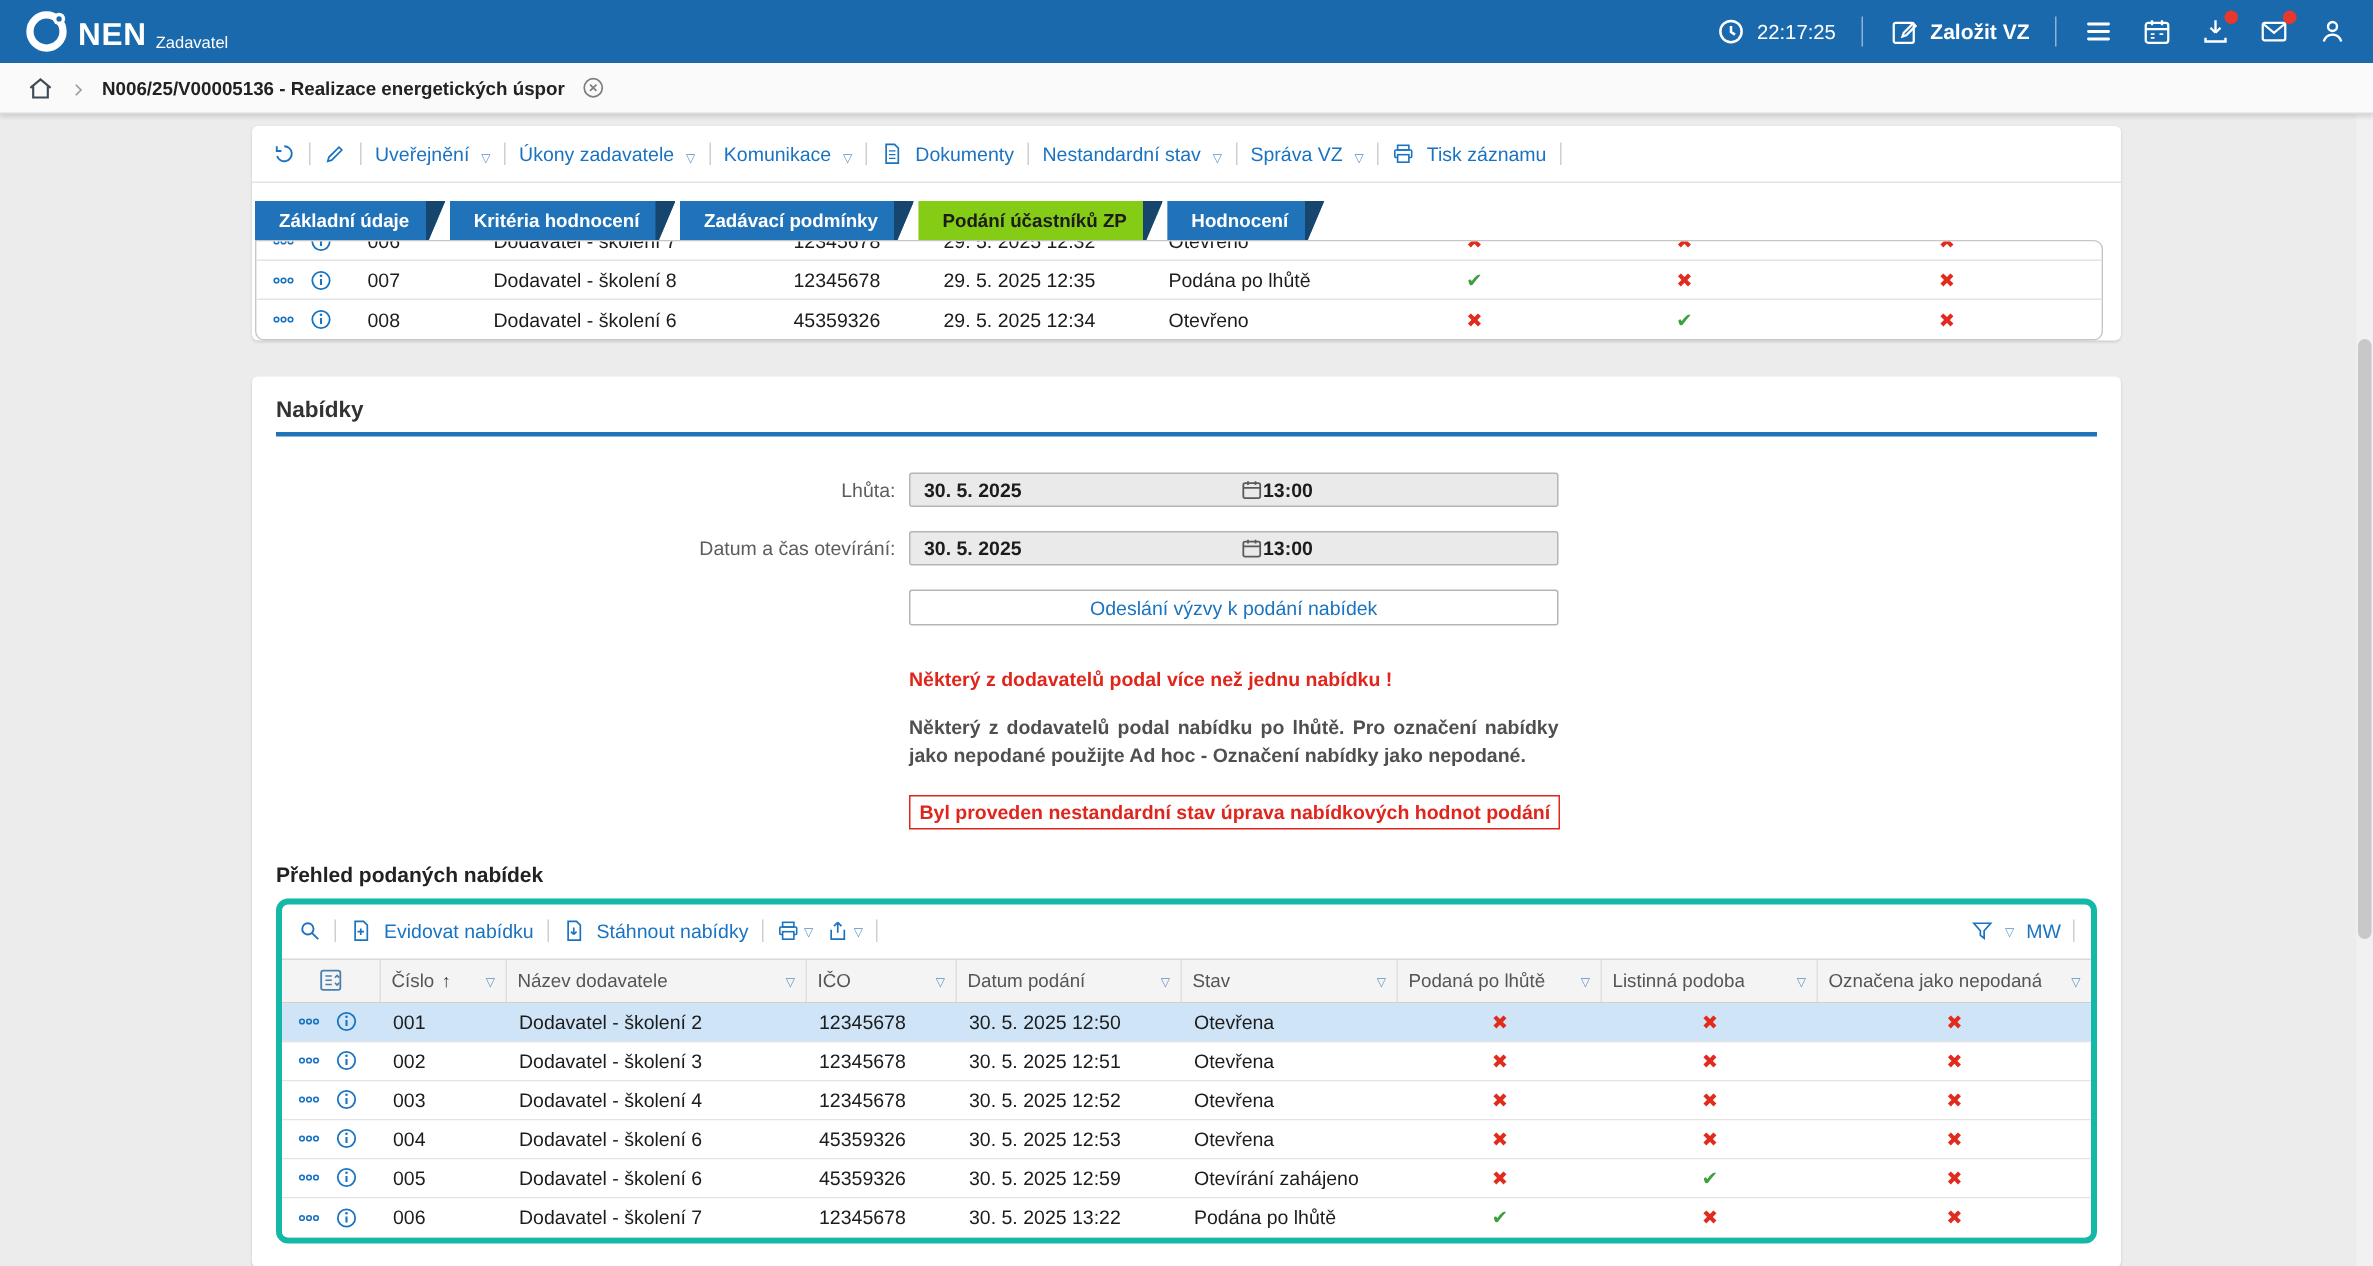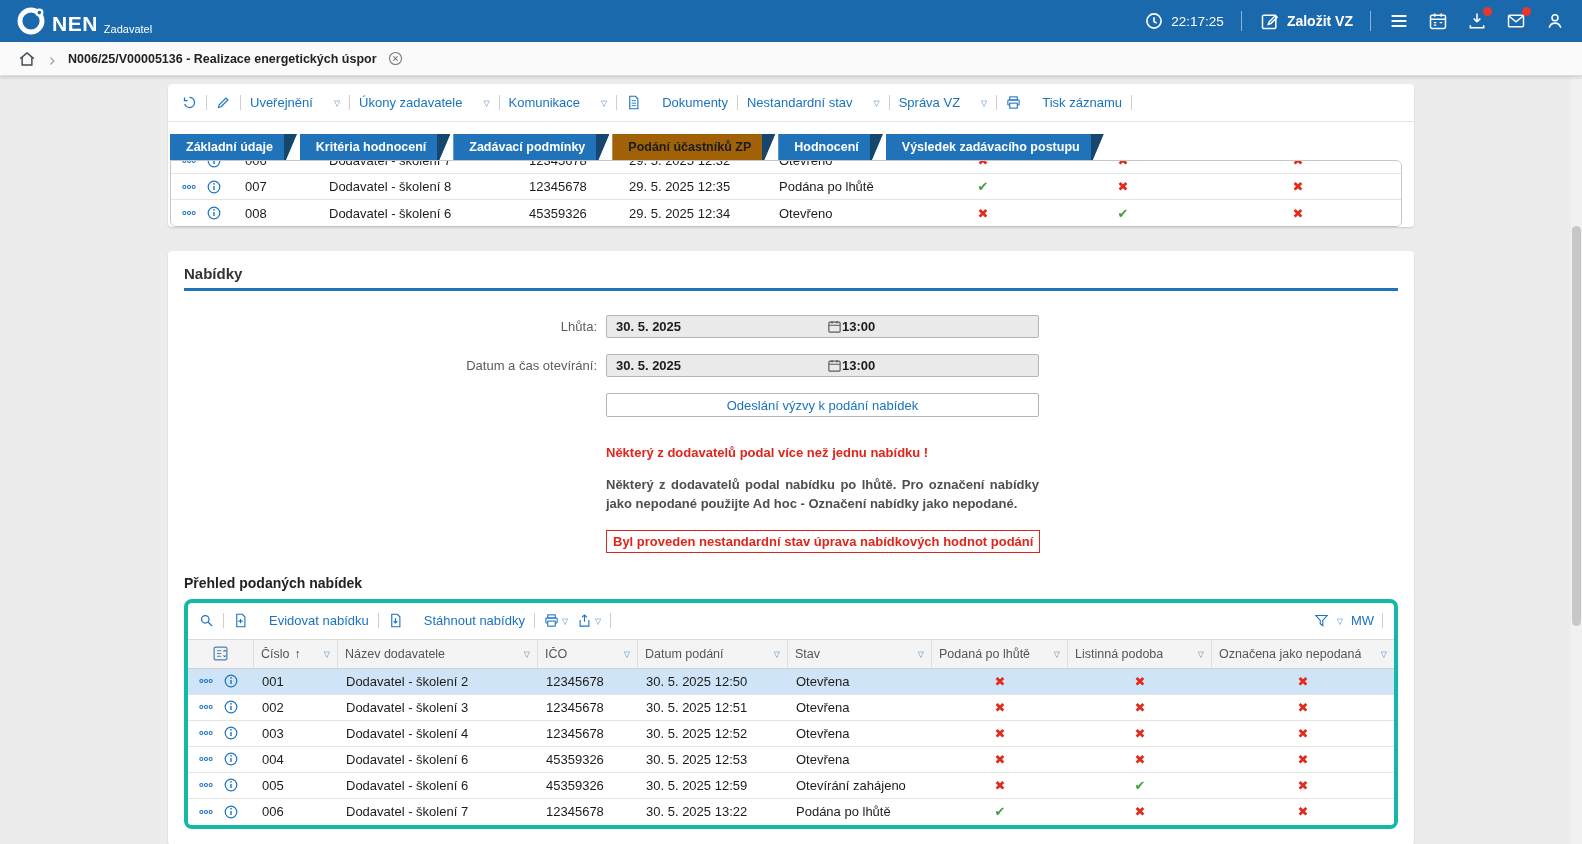--- a/index.html
+++ b/index.html
@@ -54,33 +54,33 @@
   .page { width:1246px; margin:8px auto 0; }
   .card { background:#fff; border-radius:4px; box-shadow:0 1px 2px rgba(0,0,0,.14); }
   .card-top { margin-bottom:24px; }
 
   
   .rtoolbar {
     display:flex; align-items:center; gap:9px; height:38px; padding:0 14px;
     border-bottom:1px solid #e3e3e3; font-size:13px;
   }
   .tb-ic { display:flex; align-items:center; gap:3px; color:#1a73c1; }
-  .tb-link { display:flex; align-items:center; gap:21px; color:#1a73c1; font-size:13px; }
+  .tb-link { display:flex; align-items:flex-end; gap:8px; color:#1a73c1; font-size:13px; }
   .sep { width:1px; height:15px; background:#cfcfcf; display:inline-block; flex:0 0 auto; }
   .caret { font-size:8px; color:#5d8fc0; line-height:1; padding-top:2px; }
 
   
   .tabs { display:flex; margin:12px 0 0 2px; position:relative; z-index:2; }
   .tab {
     position:relative; height:26px; line-height:26px; padding:0 24px 16px 16px; margin-right:3px;
     background:#2173b9; color:#fff; font-weight:bold; font-size:12.5px; cursor:pointer;
     clip-path:polygon(0 0, 100% 0, calc(100% - 11px) 100%, 0 100%);
   }
   .tab::after { content:""; position:absolute; top:0; right:0; width:13px; height:100%; background:#16456d; }
-  .tab.active { background:#a16207; color:#1c1c1c; }
+  .tab.active { background:#84cc16; color:#1c1c1c; }
 
   
   .gridcols { display:grid; grid-template-columns:66px 84px 200px 100px 150px 144px 136px 144px minmax(0,1fr); }
   .trow { height:26px; border-bottom:1px solid #e4e4e4; align-items:center; font-size:13px; background:#fff; }
   .trow.selected { background:#cfe4f6; }
   .cell { padding:0 8px; white-space:nowrap; overflow:hidden; }
   .cell.status { display:flex; justify-content:center; padding:0; }
   .yes { color:#3da03d; font-size:13px; }
   .no { color:#e02b1d; font-size:13px; }
   .actions { display:flex; align-items:center; gap:9px; padding-left:10px; }
@@ -309,21 +309,20 @@
           <span>Tisk záznamu</span>
         </button>
         <span class="sep"></span>
       </div>
     <div class="tabs" id="tab-bar">
         <div class="tab">Základní údaje</div>
         <div class="tab">Kritéria hodnocení</div>
         <div class="tab">Zadávací podmínky</div>
         <div class="tab active">Podání účastníků ZP</div>
         <div class="tab">Hodnocení</div>
-        <div class="tab">Výsledek zadávacího postupu</div>
       </div>
     <div class="ptable">
       <div class="pclip" id="participants-rows">
           <div class="trow gridcols">
             <div class="cell actions">
               <button class="rowbtn">
                 <svg viewBox="0 0 24 24" fill="none" stroke="currentColor" stroke-width="1.6">
                   <circle cx="5" cy="12" r="2.3"></circle>
                   <circle cx="12" cy="12" r="2.3"></circle>
                   <circle cx="19" cy="12" r="2.3"></circle>

